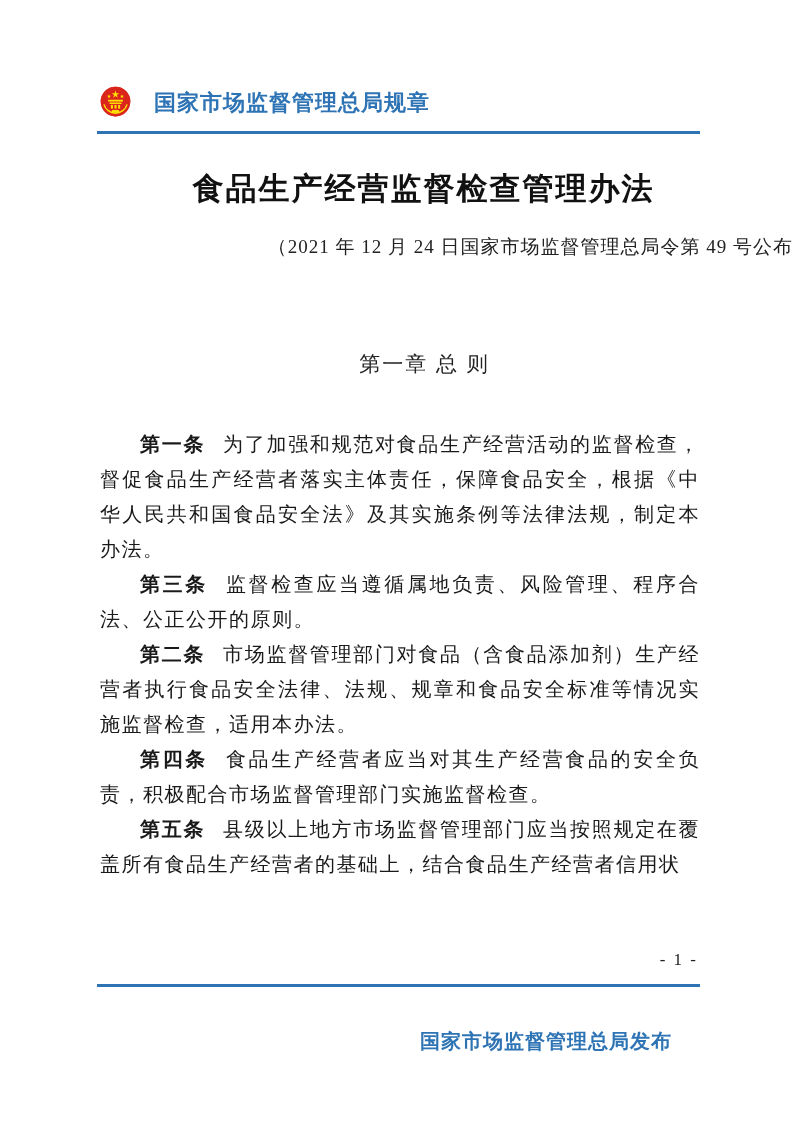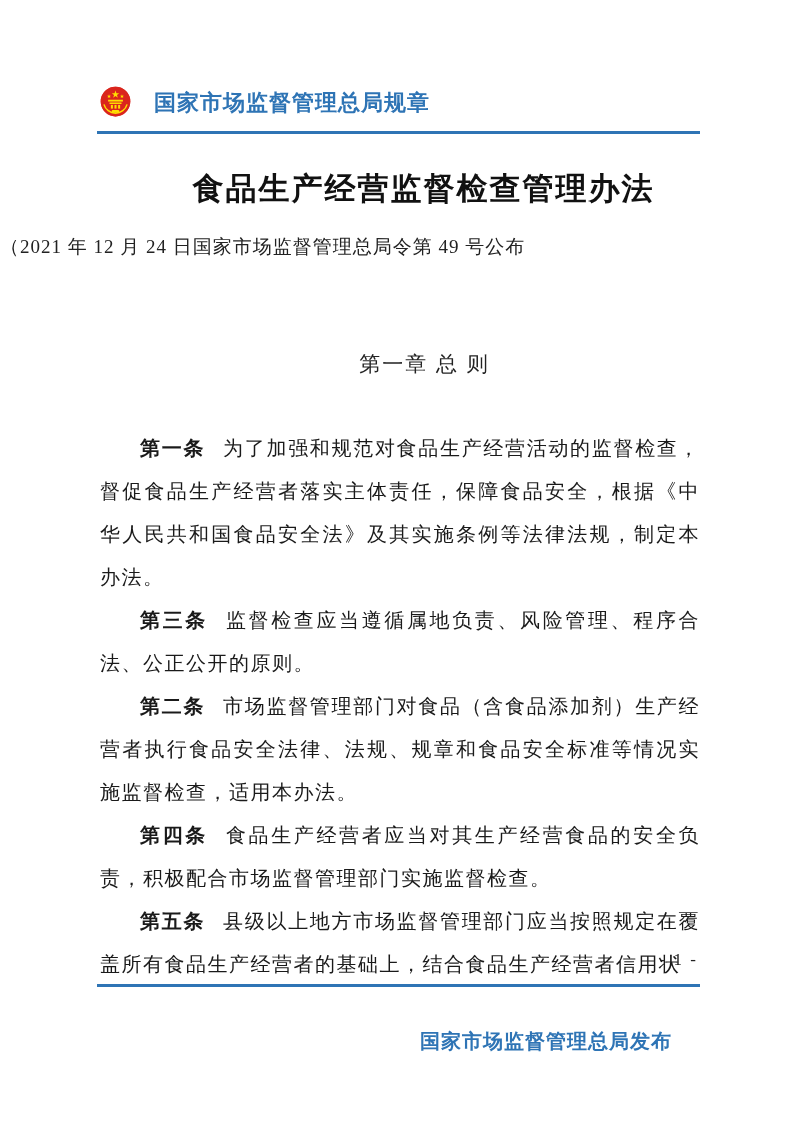--- a/index.html
+++ b/index.html
@@ -30,36 +30,36 @@
   
   .doc-title{
     position:absolute;top:168px;left:0;width:793px;
     text-align:center;
     font-family:"Liberation Serif","DejaVu Serif",serif;
     font-weight:bold;font-size:31px;letter-spacing:2px;
     color:#111;
     padding-left:27px;
   }
   .promulgation{
-    position:absolute;left:0;width:793px;text-align:left;
+    position:absolute;left:0;width:793px;text-align:right;
     font-size:19px;letter-spacing:1px;color:#222;
     font-family:"Liberation Serif","DejaVu Serif",serif;
   }
   .promulgation.line1{top:234px;}
   .promulgation.line2{top:279px;}
   
   .chapter-heading{
     position:absolute;top:350px;left:0;width:793px;text-align:center;
     font-family:"Liberation Sans","DejaVu Sans",sans-serif;
     font-size:21px;letter-spacing:2px;color:#222;font-weight:500;padding-left:28px;
   }
   
   .body-text{
     position:absolute;top:427px;left:100px;width:600px;
-    font-size:20px;line-height:43px;
+    font-size:20px;line-height:35px;
     text-align:justify;
     letter-spacing:1.5px;
     color:#1a1a1a;
   }
   .body-text p{
     margin:0;padding:0;
     text-indent:2em;
   }
   .article-label{
     font-family:"Liberation Sans","DejaVu Sans",sans-serif;

